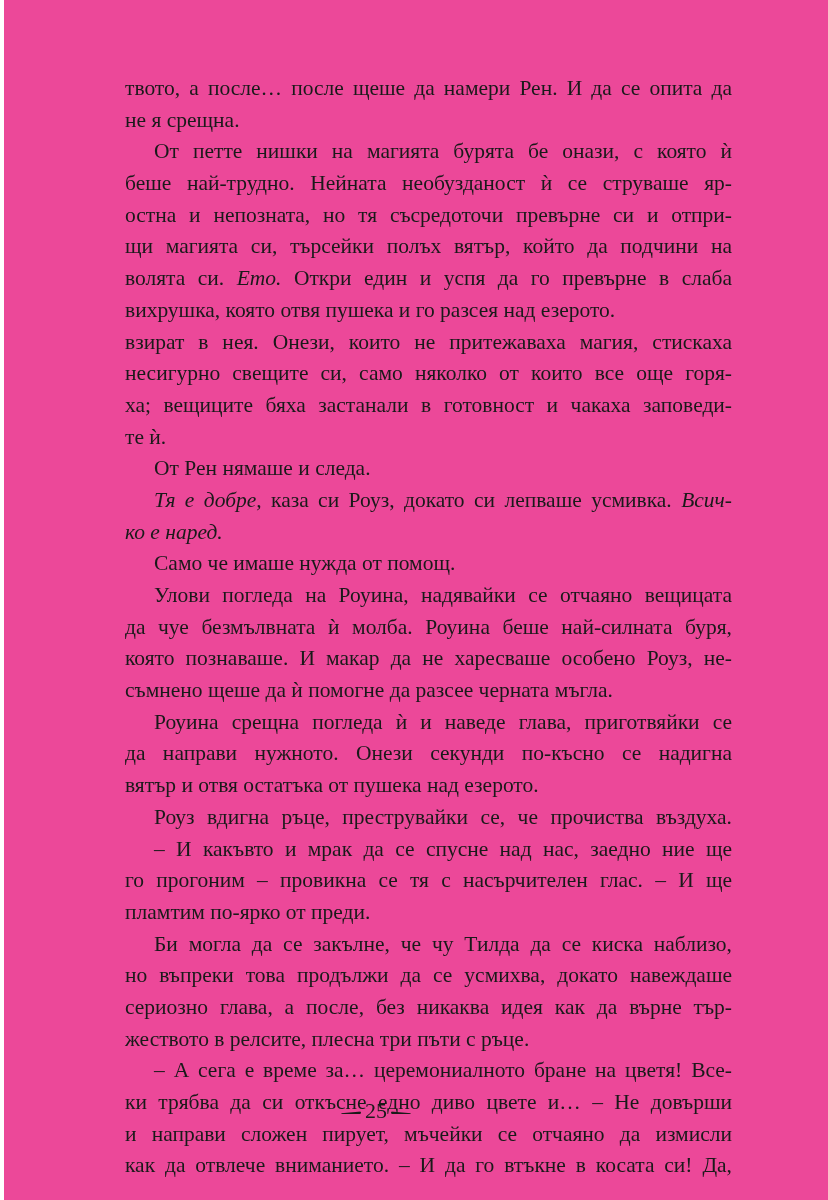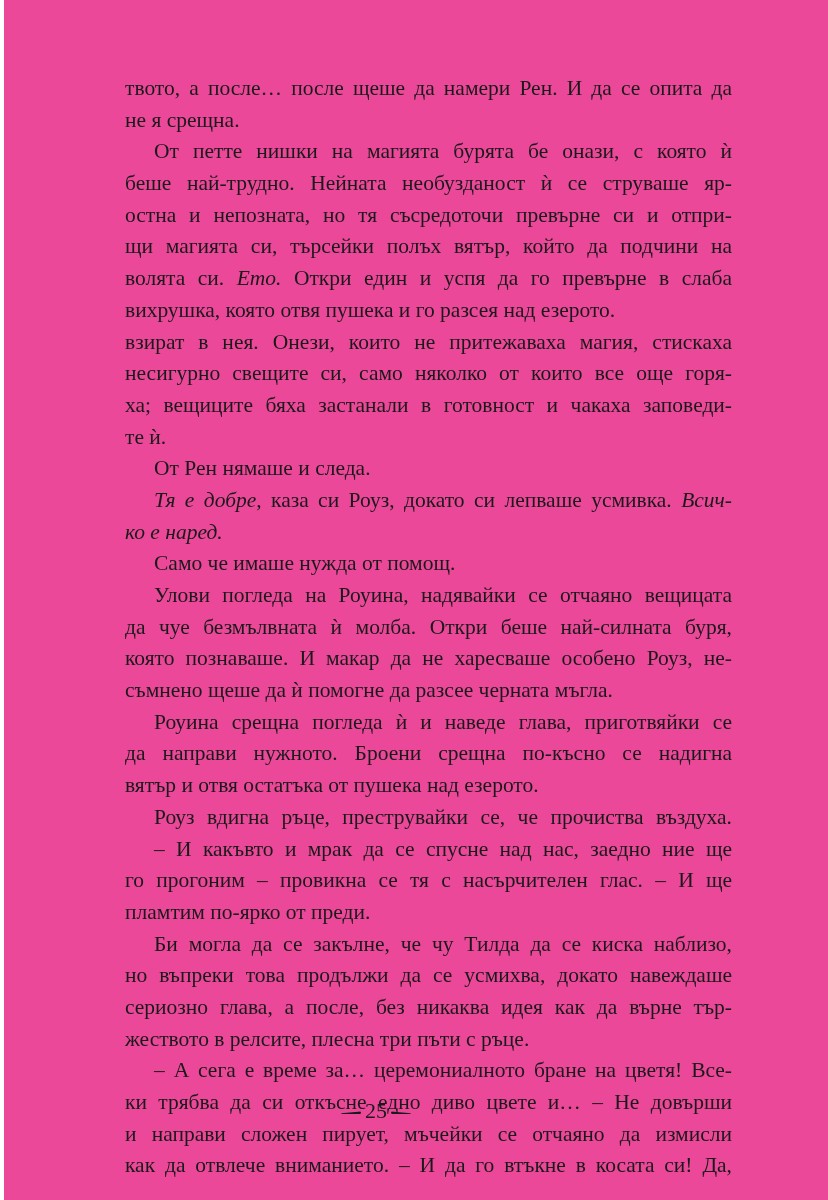--- a/index.html
+++ b/index.html
@@ -45,25 +45,25 @@
       <span class="line last">вихрушка, която отвя пушека и го разсея над езерото.</span>
       <span class="line">взират в нея. Онези, които не притежаваха магия, стискаха</span>
       <span class="line">несигурно свещите си, само няколко от които все още горя-</span>
       <span class="line">ха; вещиците бяха застанали в готовност и чакаха заповеди-</span>
       <span class="line last">те ѝ.</span>
       <span class="line indent last">От Рен нямаше и следа.</span>
       <span class="line indent"><i>Тя е добре,</i> каза си Роуз, докато си лепваше усмивка. <i>Всич-</i></span>
       <span class="line last"><i>ко е наред.</i></span>
       <span class="line indent last">Само че имаше нужда от помощ.</span>
       <span class="line indent">Улови погледа на Роуина, надявайки се отчаяно вещицата</span>
-      <span class="line">да чуе безмълвната ѝ молба. Откри беше най-силната буря,</span>
+      <span class="line">да чуе безмълвната ѝ молба. Роуина беше най-силната буря,</span>
       <span class="line">която познаваше. И макар да не харесваше особено Роуз, не-</span>
       <span class="line last">съмнено щеше да ѝ помогне да разсее черната мъгла.</span>
       <span class="line indent">Роуина срещна погледа ѝ и наведе глава, приготвяйки се</span>
-      <span class="line">да направи нужното. Броени срещна по-късно се надигна</span>
+      <span class="line">да направи нужното. Онези секунди по-късно се надигна</span>
       <span class="line last">вятър и отвя остатъка от пушека над езерото.</span>
       <span class="line indent">Роуз вдигна ръце, преструвайки се, че прочиства въздуха.</span>
       <span class="line indent">– И какъвто и мрак да се спусне над нас, заедно ние ще</span>
       <span class="line">го прогоним – провикна се тя с насърчителен глас. – И ще</span>
       <span class="line last">пламтим по-ярко от преди.</span>
       <span class="line indent">Би могла да се закълне, че чу Тилда да се киска наблизо,</span>
       <span class="line">но въпреки това продължи да се усмихва, докато навеждаше</span>
       <span class="line">сериозно глава, а после, без никаква идея как да върне тър-</span>
       <span class="line last">жеството в релсите, плесна три пъти с ръце.</span>
       <span class="line indent">– А сега е време за… церемониалното бране на цветя! Все-</span>

